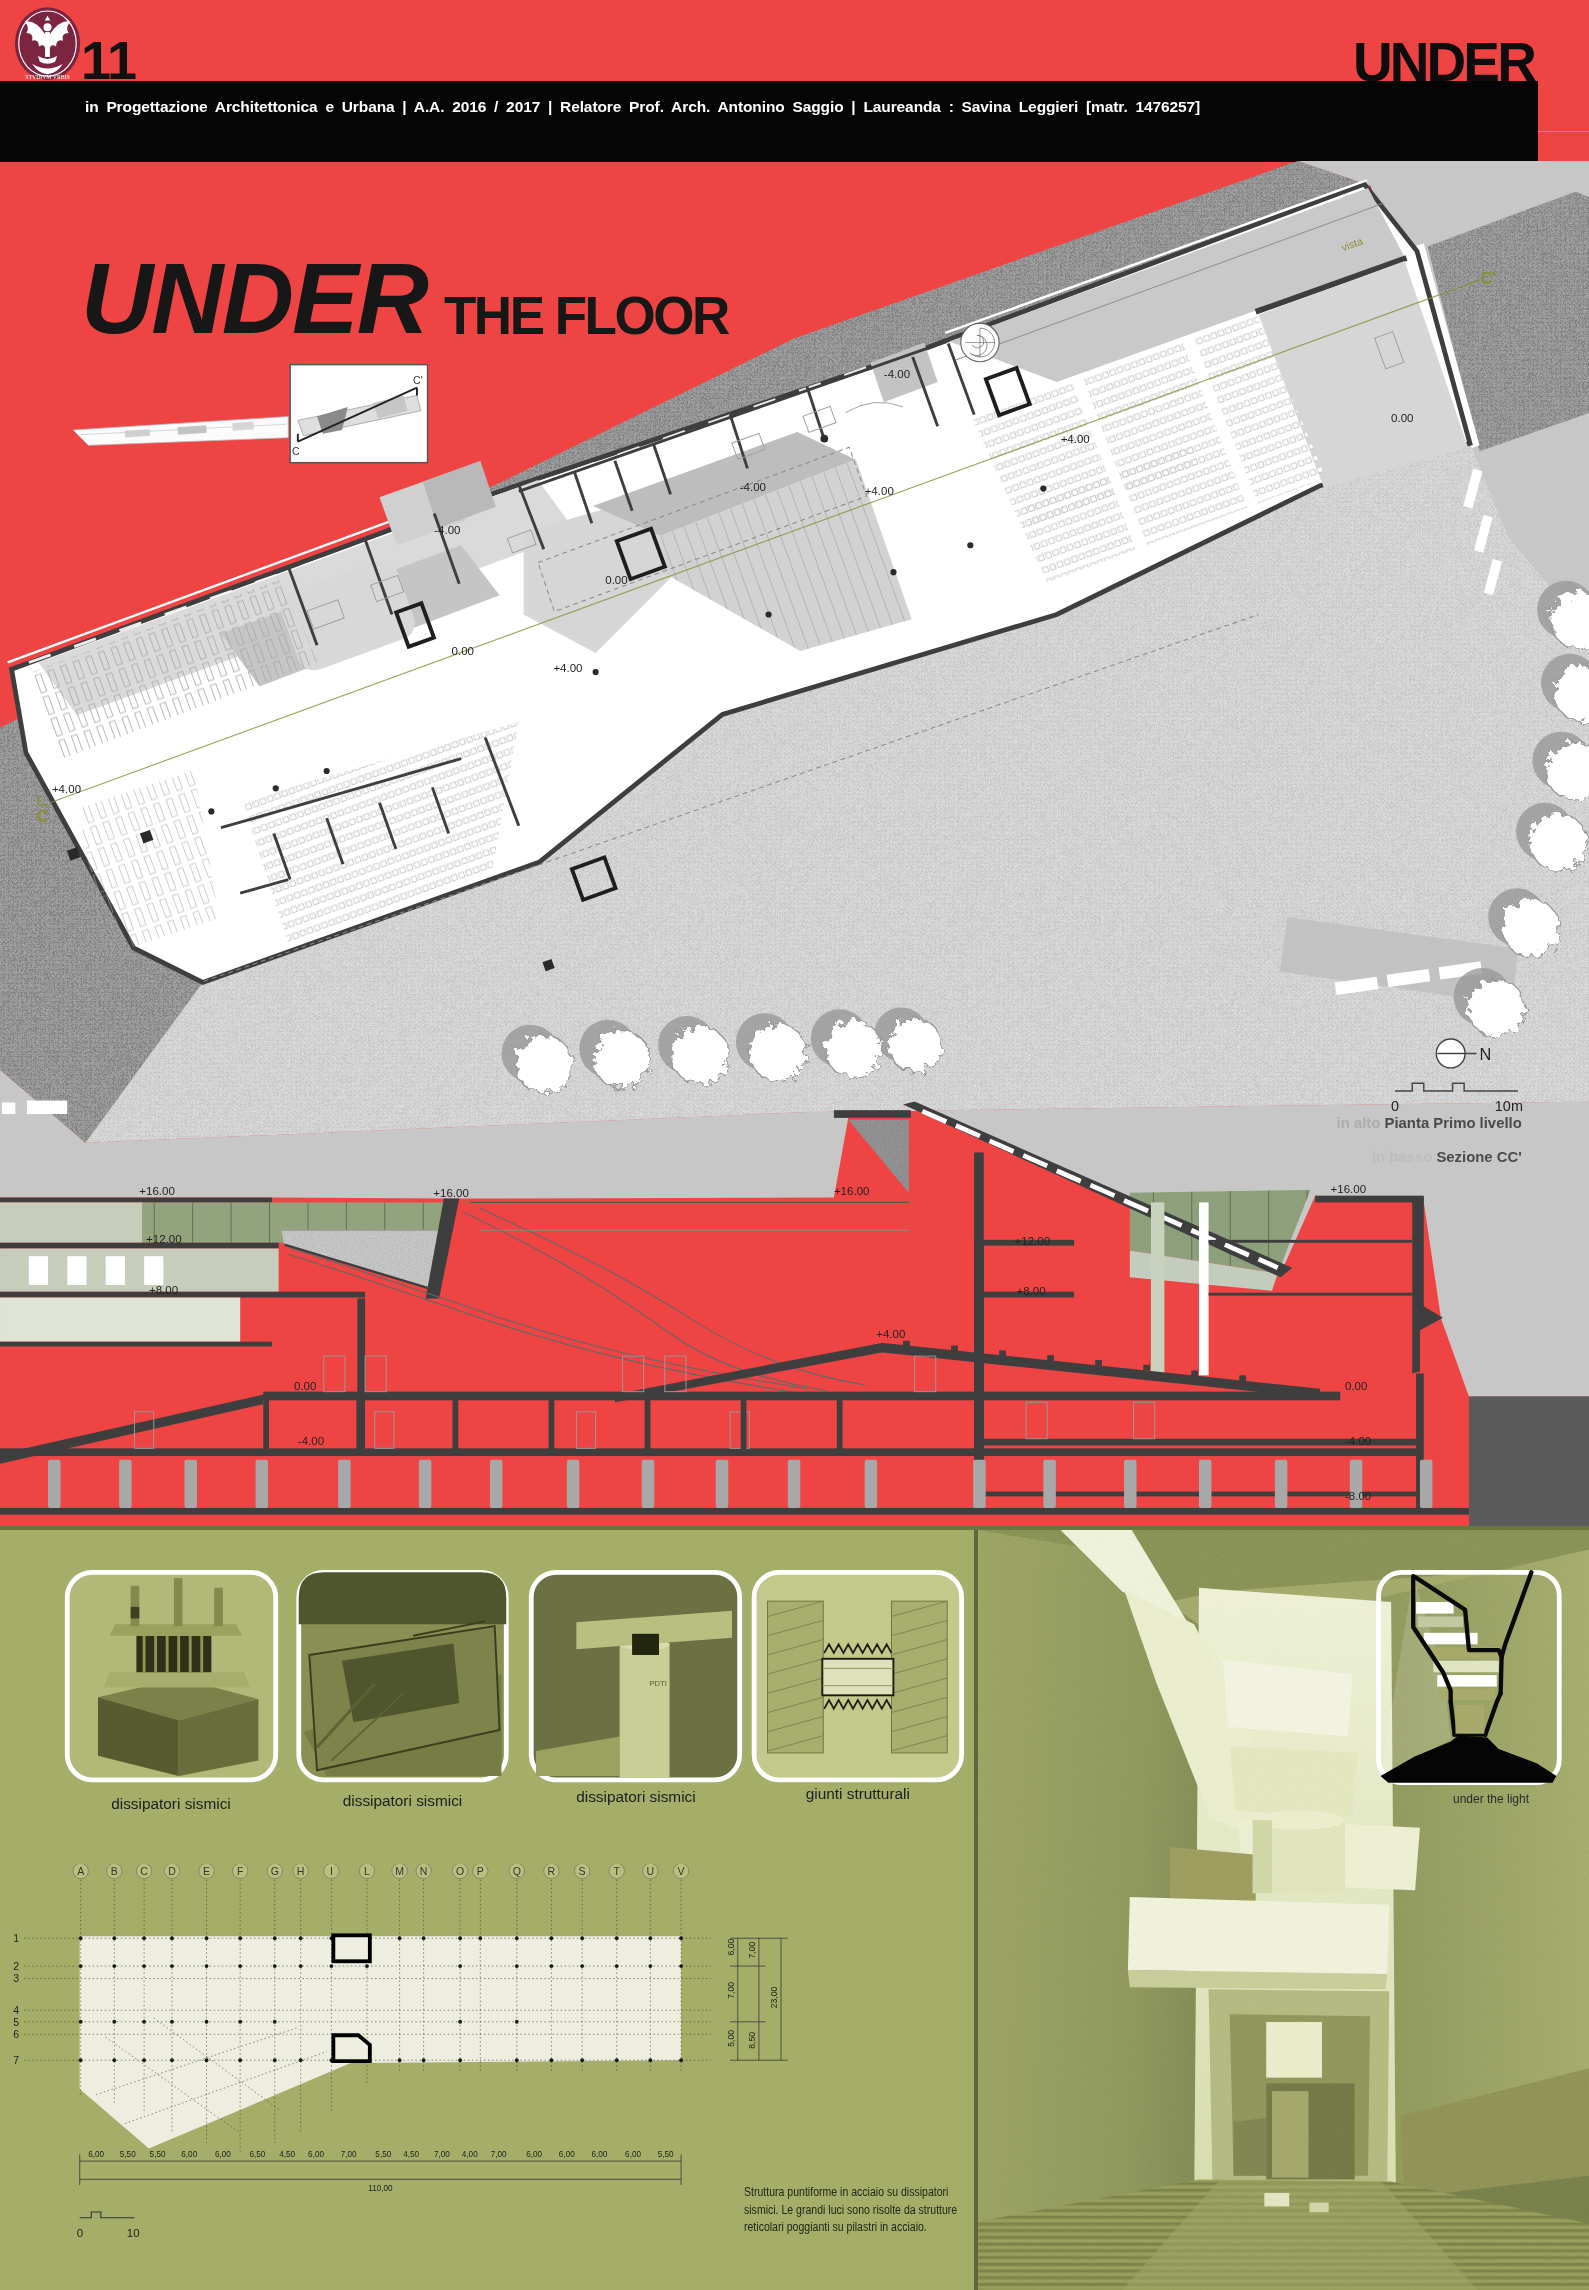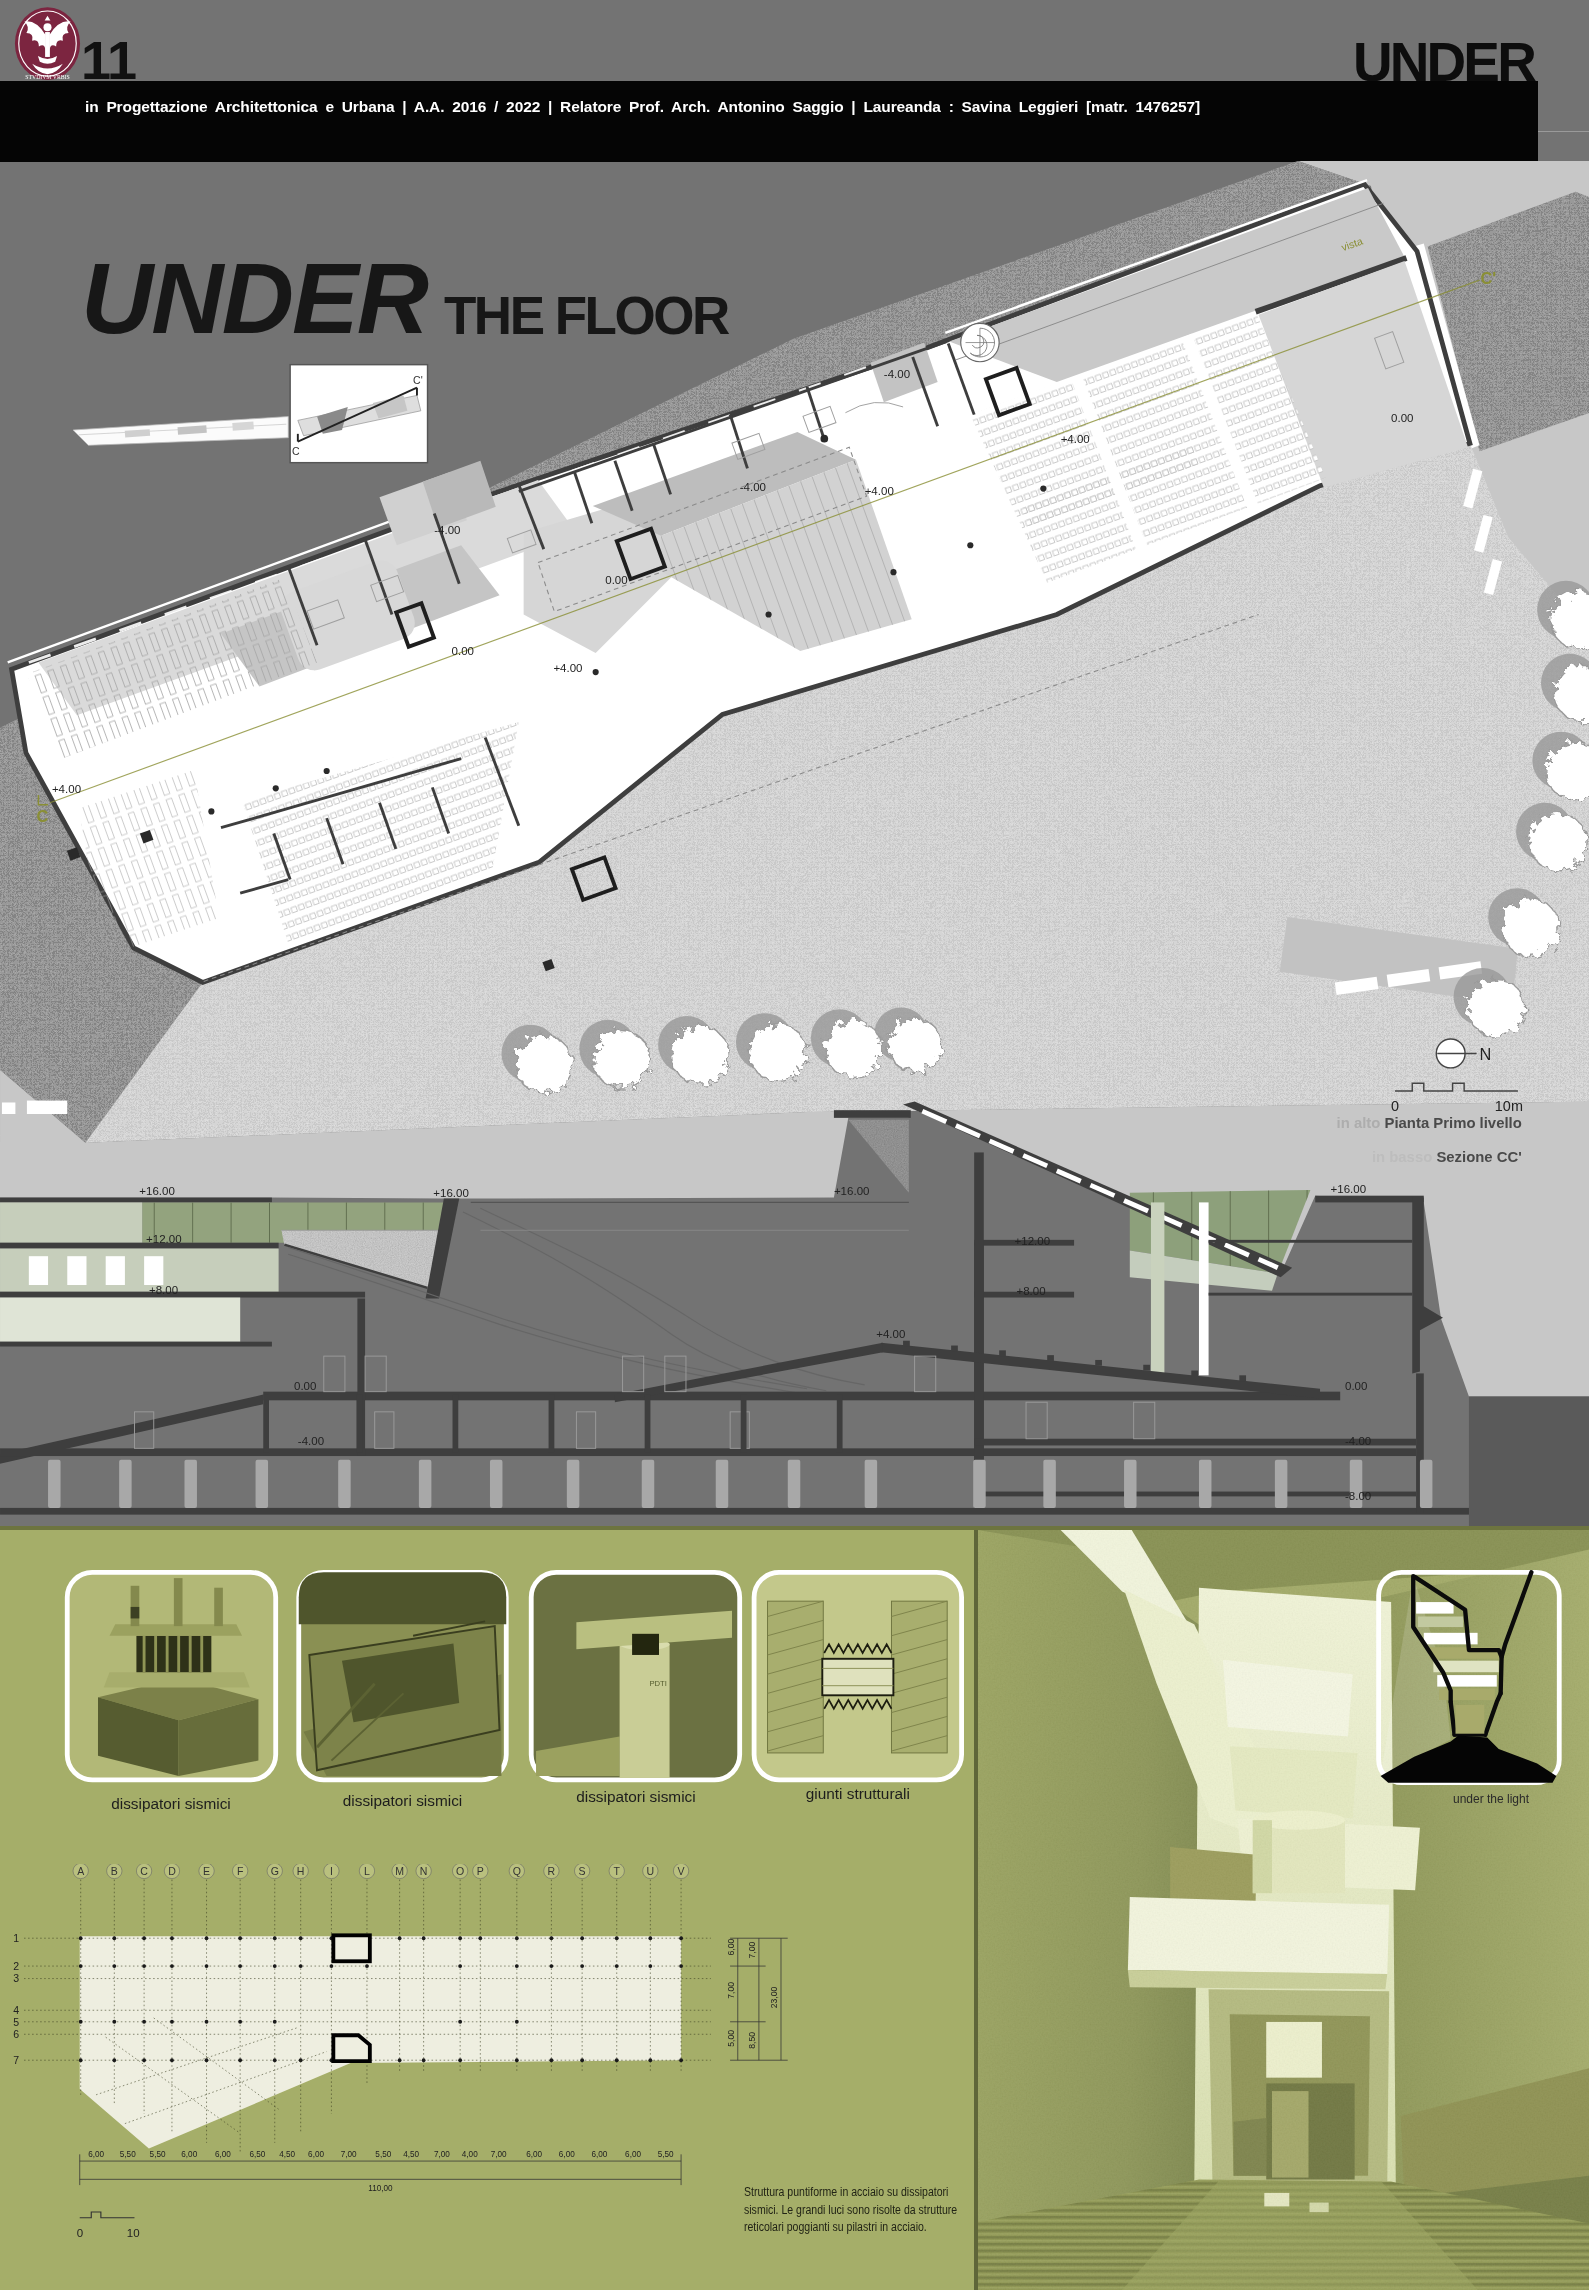--- a/index.html
+++ b/index.html
@@ -1,16 +1,16 @@
 <!DOCTYPE html>
 <html><head>
 <meta charset="utf-8">
 <style>
   html,body{margin:0;padding:0;}
-  .page{position:relative;width:1590px;height:2290px;background:#737373;overflow:hidden;
+  .page{position:relative;width:1590px;height:2290px;background:#ef4444;overflow:hidden;
         font-family:"Liberation Sans", sans-serif;}
   .abs{position:absolute;}
 </style>
 </head>
 <body>
 <div class="page">
 
   <svg class="abs" style="left:13.4px;top:5.8px" width="69" height="77" viewBox="0 0 72 80">
     <ellipse cx="36" cy="39" rx="34" ry="38" fill="#7c2540"></ellipse>
     <ellipse cx="36" cy="39" rx="30" ry="34" fill="none" stroke="#ffffff" stroke-width="1.2"></ellipse>
@@ -23,21 +23,21 @@
     <path d="M20 60 Q36 70 52 60 Q46 70 36 71 Q26 70 20 60 Z" fill="#ffffff"></path>
     <text x="36" y="76" font-size="6" fill="#ffffff" text-anchor="middle" font-family="Liberation Serif,serif">STVDIVM VRBIS</text>
   </svg>
 
   <div class="abs" style="left:81px;top:29px;font-size:54px;font-weight:bold;color:#111;letter-spacing:-1px;">11</div>
 
   <div class="abs" style="left:1353px;top:29px;font-size:56px;font-weight:bold;color:#0d0d0d;letter-spacing:-2.9px;transform:scaleX(0.98);transform-origin:left;">UNDER</div>
 
   <div class="abs" style="left:0;top:81px;width:1538px;height:81px;background:#050505;"></div>
   <div class="abs" style="left:85px;top:95px;width:1210px;color:#fff;font-size:15.5px;letter-spacing:-0.1px;font-weight:bold;line-height:24px;">
-    <div style="white-space:nowrap;word-spacing:3.6px;">in Progettazione Architettonica e Urbana | A.A. 2016 / 2022 | Relatore Prof. Arch. Antonino Saggio | Laureanda : Savina Leggieri [matr. 1476257]</div>
+    <div style="white-space:nowrap;word-spacing:3.6px;">in Progettazione Architettonica e Urbana | A.A. 2016 / 2017 | Relatore Prof. Arch. Antonino Saggio | Laureanda : Savina Leggieri [matr. 1476257]</div>
   </div>
 
   <div class="abs" style="left:1538px;top:131px;width:52px;height:1px;background:#9a9a9a;"></div>
 
   <svg class="abs" style="left:0;top:161px" width="1590" height="1369" viewBox="0 168 1655 1425">
     <defs>
       <filter id="grain" x="0%" y="0%" width="100%" height="100%">
         <feTurbulence type="fractalNoise" baseFrequency="0.85" numOctaves="2" seed="7" stitchTiles="stitch"></feTurbulence>
         <feColorMatrix type="saturate" values="0"></feColorMatrix>
         <feComponentTransfer>

